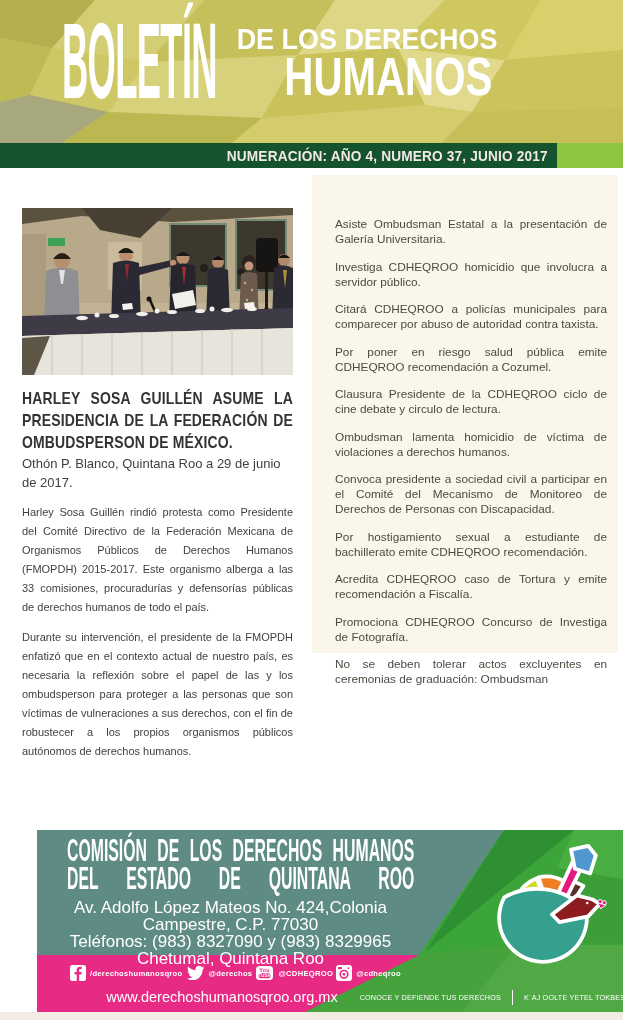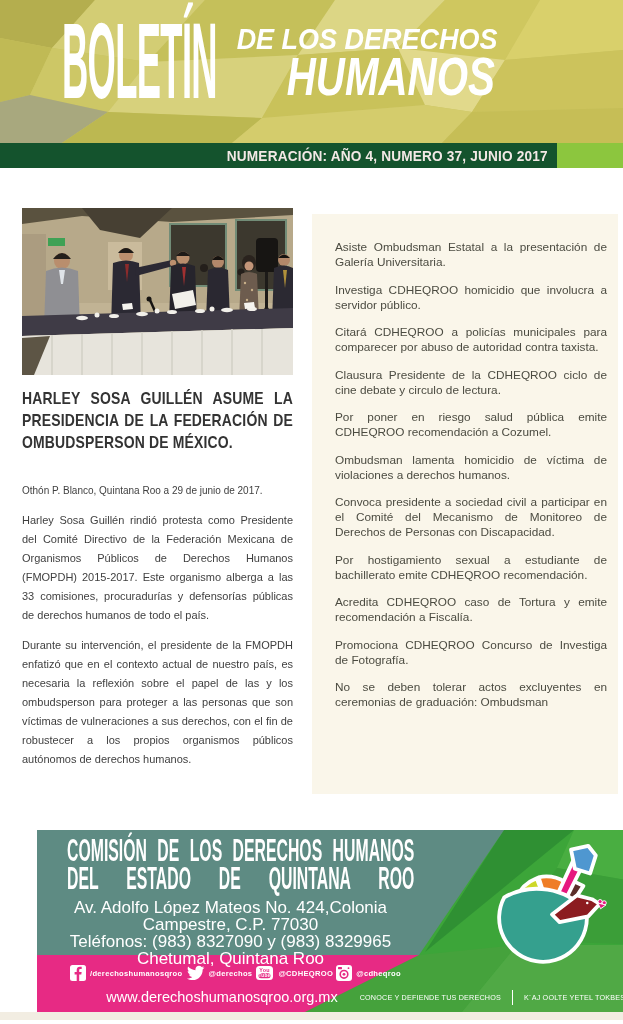--- a/index.html
+++ b/index.html
@@ -3,38 +3,38 @@
 <meta charset="utf-8">
 <style>
   html,body{margin:0;padding:0;background:#ffffff;}
   .page{position:relative;width:623px;height:1024px;background:#ffffff;overflow:hidden;
         font-family:"Liberation Sans",sans-serif;-webkit-font-smoothing:antialiased;}
   
   .header{position:absolute;left:0;top:0;width:623px;height:143px;}
   .header svg{position:absolute;left:0;top:0;}
   .title-main{position:absolute;left:62px;top:8px;font-size:107px;line-height:1;font-weight:700;
               color:#ffffff;transform:scaleX(0.34);transform-origin:0 0;white-space:nowrap;letter-spacing:-2px;}
-  .title-sub{position:absolute;right:126px;top:24px;text-align:center;color:#ffffff;font-style:italic;}
+  .title-sub{position:absolute;right:126px;top:24px;text-align:left;color:#ffffff;}
   .title-sub .l1{font-size:29px;font-weight:700;line-height:30px;transform:scaleX(0.93);transform-origin:100% 50%;white-space:nowrap;}
   .title-sub .l2{font-size:53px;font-weight:700;line-height:46px;transform:scaleX(0.76);transform-origin:100% 50%;white-space:nowrap;}
   .numbar{position:absolute;left:0;top:143px;width:557px;height:25px;background:#14532d;}
   .numbar .numtext{position:absolute;right:9px;top:4px;color:#f3e9e6;font-weight:700;font-size:15.5px;
                    transform:scaleX(0.88);transform-origin:100% 50%;white-space:nowrap;letter-spacing:0.2px;}
   .numbar-green{position:absolute;left:557px;top:143px;width:66px;height:25px;background:#8cc63e;}
   
   .left-col{position:absolute;left:22px;top:208px;width:271px;color:#3f3f3f;}
   .photo{width:271px;height:167px;display:block;margin-bottom:13px;}
   .headline{width:330px;transform:scaleX(0.8212);transform-origin:0 0;color:#333333;}
   .headline .hl{font-size:17px;font-weight:700;line-height:22px;text-align:justify;text-align-last:justify;letter-spacing:0.2px;}
   .headline .hl.last{text-align-last:left;}
-  .dateline{margin-top:27px;font-size:10px;line-height:19px;}
+  .dateline{margin-top:0;font-size:13px;line-height:19px;}
   .bodypara{margin-top:11px;font-size:11px;line-height:19px;text-align:justify;}
   
-  .sidebar{position:absolute;left:312px;top:175px;width:306px;height:580px;background:#faf6ea;
-           box-sizing:border-box;padding:26px 11px 0 23px;margin-top:39px;}
+  .sidebar{position:absolute;left:312px;top:175px;width:306px;height:478px;background:#faf6ea;
+           box-sizing:border-box;padding:42px 11px 0 23px;}
   .sb-item{font-size:11.8px;line-height:15px;text-align:justify;color:#4b4b41;margin-bottom:12.5px;}
   
   .footer{position:absolute;left:3px;top:830px;width:617px;height:182px;margin-left:34px;}
   .footer svg.bg{position:absolute;left:0;top:0;}
   .org{position:absolute;left:30px;top:7px;width:681px;transform:scaleX(0.51);transform-origin:0 0;color:#ffffff;}
   .org div{font-size:31px;font-weight:700;line-height:28px;text-align:justify;text-align-last:justify;white-space:normal;}
   .address{position:absolute;left:15px;top:69px;width:357px;text-align:center;color:#ffffff;
            font-size:17px;line-height:17px;}
   .social-row{position:absolute;left:33px;top:135px;display:flex;align-items:center;gap:3px;}
   .social-item{display:flex;align-items:center;gap:4px;color:#ffffff;font-size:7.6px;font-weight:700;letter-spacing:0.3px;}
@@ -154,22 +154,22 @@
     </div>
     <div class="dateline">Othón P. Blanco, Quintana Roo a 29 de junio de 2017.</div>
     <div class="bodypara">Harley Sosa Guillén rindió protesta como Presidente del Comité Directivo de la Federación Mexicana de Organismos Públicos de Derechos Humanos (FMOPDH) 2015-2017. Este organismo alberga a las 33 comisiones, procuradurías y defensorías públicas de derechos humanos de todo el país.</div>
     <div class="bodypara">Durante su intervención, el presidente de la FMOPDH enfatizó que en el contexto actual de nuestro país, es necesaria la reflexión sobre el papel de las y los ombudsperson para proteger a las personas que son víctimas de vulneraciones a sus derechos, con el fin de robustecer a los propios organismos públicos autónomos de derechos humanos.</div>
   </div>
 
   <div class="sidebar">
     <div class="sb-item">Asiste Ombudsman Estatal a la presentación de Galería Universitaria.</div>
     <div class="sb-item">Investiga CDHEQROO homicidio que involucra a servidor público.</div>
     <div class="sb-item">Citará CDHEQROO a policías municipales para comparecer por abuso de autoridad contra taxista.</div>
+    <div class="sb-item">Por poner en riesgo salud pública emite CDHEQROO recomendación a Cozumel.</div>
     <div class="sb-item">Clausura Presidente de la CDHEQROO ciclo de cine debate y circulo de lectura.</div>
-    <div class="sb-item">Por poner en riesgo salud pública emite CDHEQROO recomendación a Cozumel.</div>
     <div class="sb-item">Ombudsman lamenta homicidio de víctima de violaciones a derechos humanos.</div>
     <div class="sb-item">Convoca presidente a sociedad civil a participar en el Comité del Mecanismo de Monitoreo de Derechos de Personas con Discapacidad.</div>
     <div class="sb-item">Por hostigamiento sexual a estudiante de bachillerato emite CDHEQROO recomendación.</div>
     <div class="sb-item">Acredita CDHEQROO caso de Tortura y emite recomendación a Fiscalía.</div>
     <div class="sb-item">Promociona CDHEQROO Concurso de Investiga de Fotografía.</div>
     <div class="sb-item">No se deben tolerar actos excluyentes en ceremonias de graduación: Ombudsman</div>
   </div>
 
   <div class="footer">
     <svg class="bg" width="617" height="182" viewBox="0 0 617 182">

